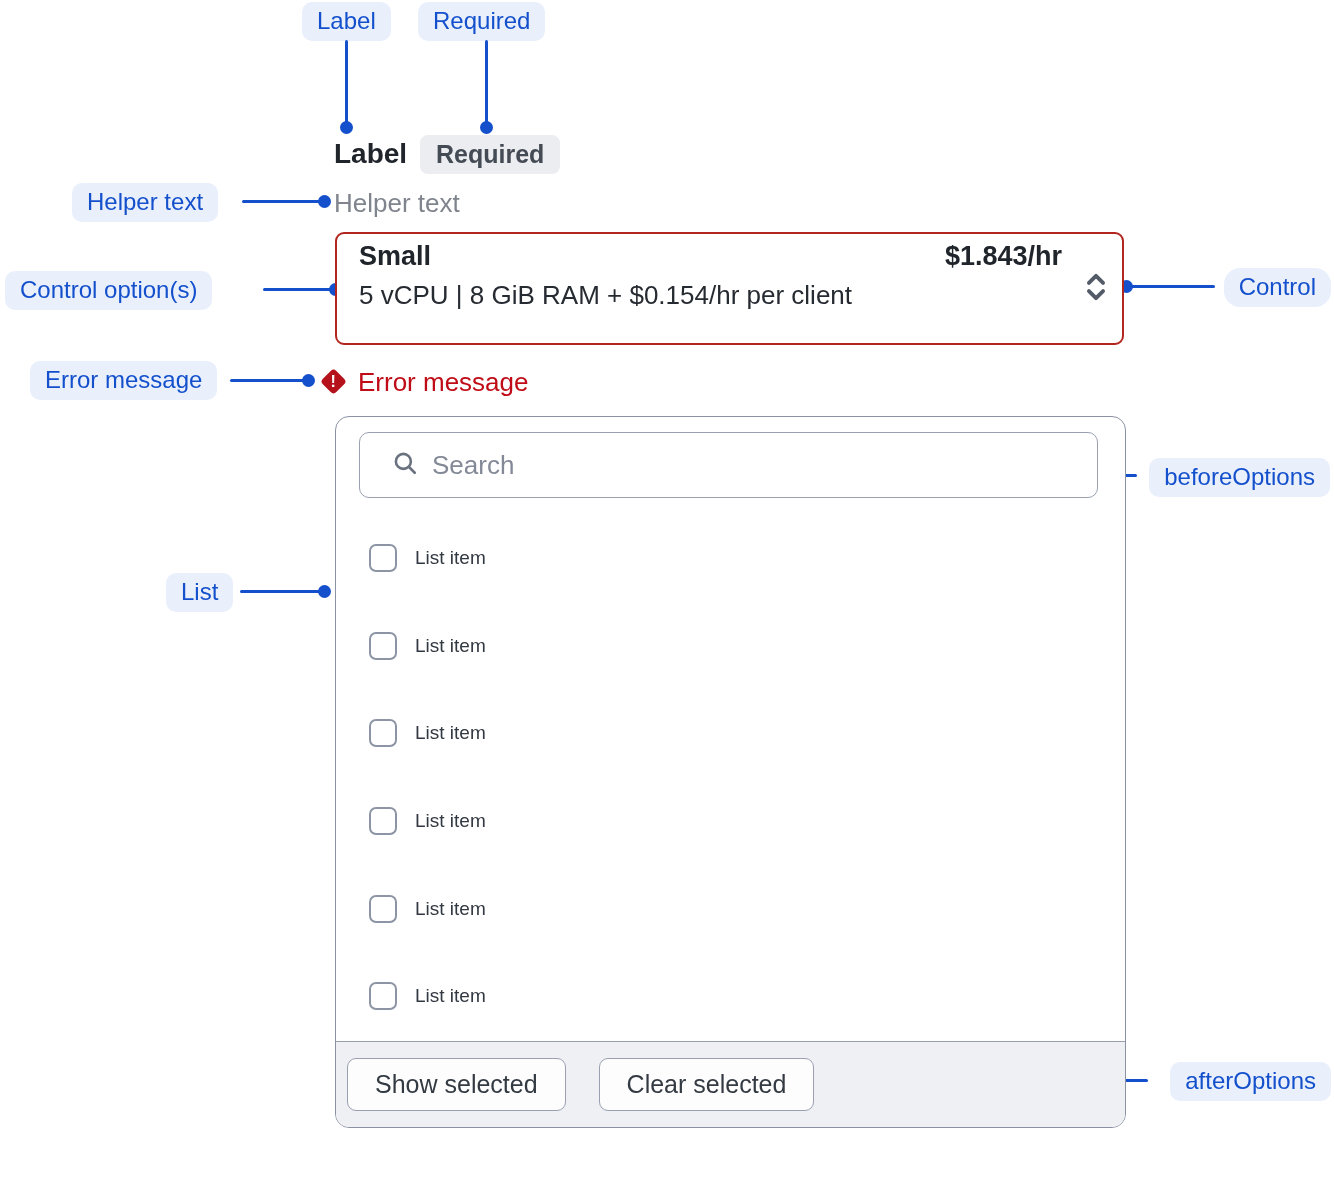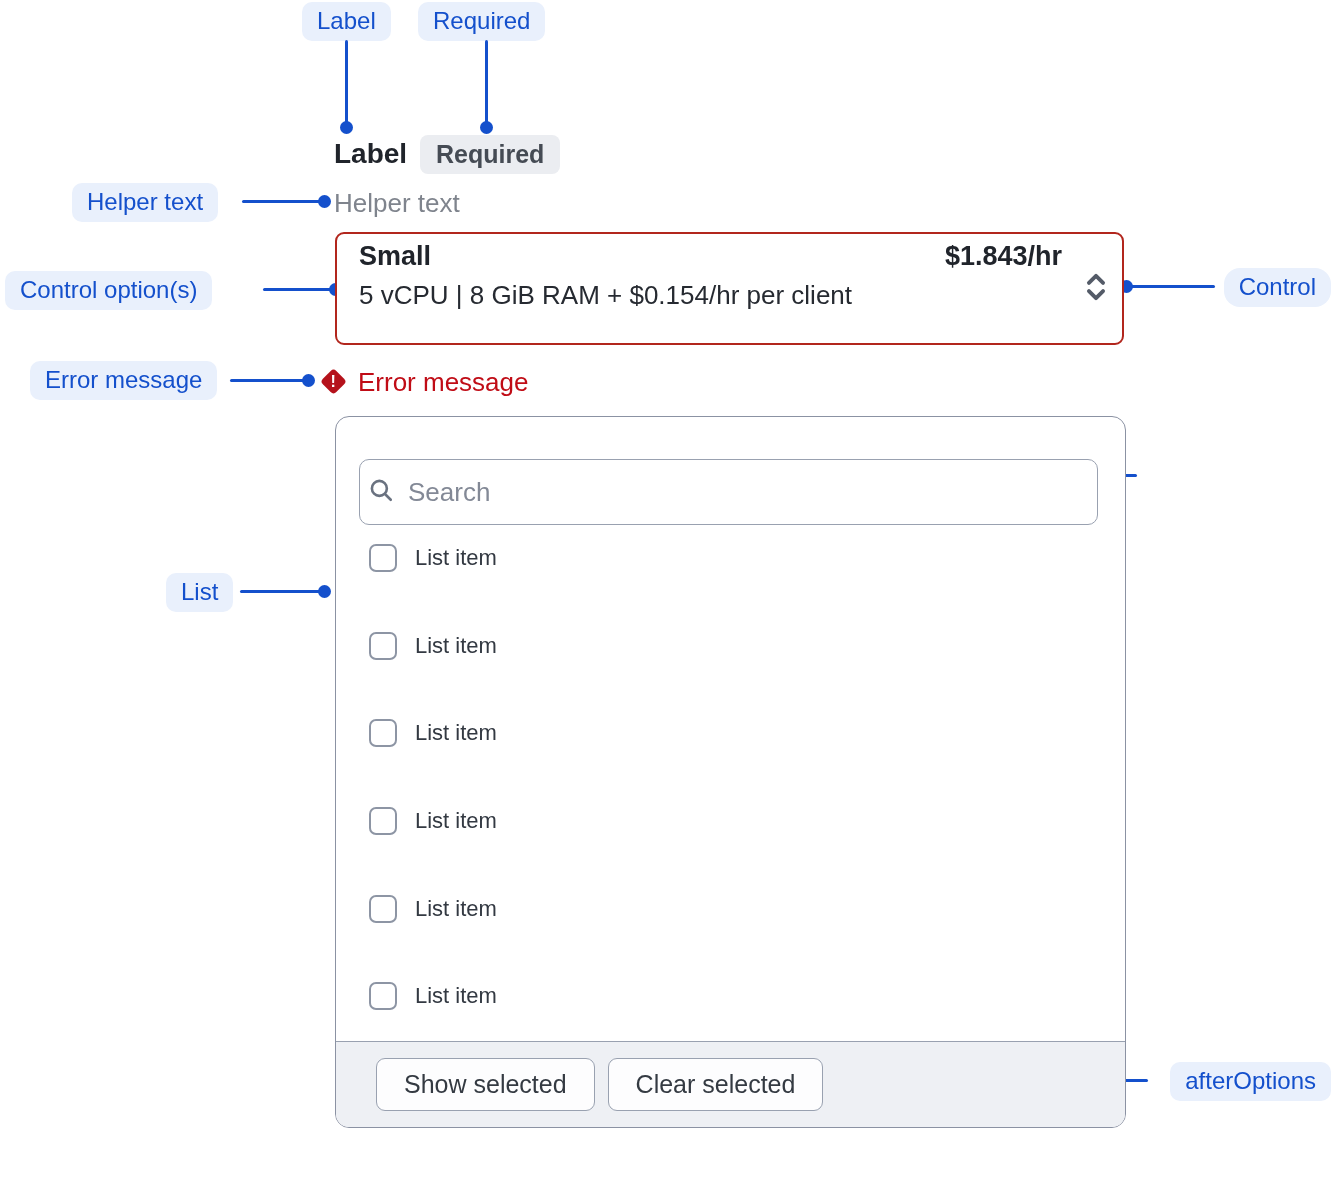--- a/index.html
+++ b/index.html
@@ -36,52 +36,53 @@
     border-radius:4px;transform:rotate(45deg);display:flex;align-items:center;justify-content:center;
   }
   .err-icon span{transform:rotate(-45deg);color:#fff;font-weight:700;font-size:16px;line-height:1;}
   .error-text{position:absolute;left:358px;top:367px;font-size:26px;font-weight:500;color:#c00c16;}
   
   .panel{
     position:absolute;left:335px;top:416px;width:791px;height:712px;box-sizing:border-box;
     border:1.5px solid #8b92a3;border-radius:14px;background:#fff;overflow:hidden;
   }
   .search-box{
-    position:absolute;left:23px;top:42px;width:739px;height:66px;box-sizing:border-box;
+    position:absolute;left:23px;top:15px;width:739px;height:66px;box-sizing:border-box;
     border:1.5px solid #99a1b0;border-radius:10px;display:flex;align-items:center;
-    padding:0 8px;gap:12px;background:#fff;
+    padding:0 32px;gap:12px;background:#fff;
   }
   .search-box input{
     flex:1;border:none;outline:none;font-family:inherit;font-size:26px;color:#343b45;background:transparent;
   }
   .search-box input::placeholder{color:#838996;}
   .opt-list{position:absolute;left:0;right:0;top:97px;}
   .opt-row{height:87.7px;display:flex;align-items:center;padding-left:33px;gap:18px;cursor:pointer;}
   .checkbox{width:28px;height:28px;box-sizing:border-box;border:2px solid #8d95a4;border-radius:7px;background:#fff;flex:none;}
-  .opt-label{font-size:22px;color:#333942;}
+  .opt-label{font-size:19px;color:#333942;}
   .panel-footer{
     position:absolute;left:0;right:0;bottom:0;height:86px;background:#eef0f4;
-    border-top:1.5px solid #99a1b0;display:flex;align-items:center;padding:0 40px;gap:13px;box-sizing:border-box;
+    border-top:1.5px solid #99a1b0;display:flex;align-items:center;padding:0 11px;gap:33px;box-sizing:border-box;
   }
   .footer-btn{
     height:53px;padding:0 27px;font-family:inherit;font-size:25px;color:#343a42;
     background:#fdfdfe;border:1.5px solid #99a1b0;border-radius:9px;cursor:pointer;
   }
 </style>
 </head>
 <body>
 
 <div class="stage">
 
   <div class="ann" style="left:302px;top:2px;">Label</div>
   <div class="ann" style="left:418px;top:2px;">Required</div>
   <div class="ann" style="left:72px;top:183px;">Helper text</div>
   <div class="ann" style="left:5px;top:271px;">Control option(s)</div>
   <div class="ann" style="right:3px;top:268px;border-radius:16px;">Control</div>
   <div class="ann" style="left:30px;top:361px;">Error message</div>
+  <div class="ann" style="right:4px;top:458px;">beforeOptions</div>
   <div class="ann" style="left:166px;top:573px;">List</div>
   <div class="ann" style="right:3px;top:1062px;text-align:center;">afterOptions</div>
 
   <div class="v-line" style="left:345px;top:40px;height:83px;"></div>
   <div class="dot" style="left:340px;top:121px;"></div>
   <div class="v-line" style="left:485px;top:40px;height:83px;"></div>
   <div class="dot" style="left:480px;top:121px;"></div>
 
   <div class="h-line" style="left:242px;top:200px;width:84px;"></div>
   <div class="dot" style="left:318px;top:195px;"></div>

